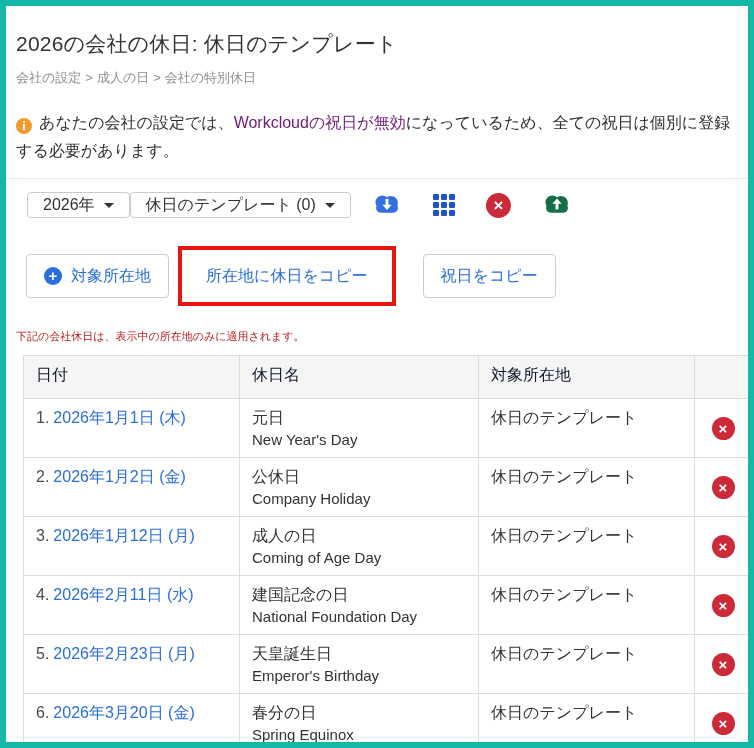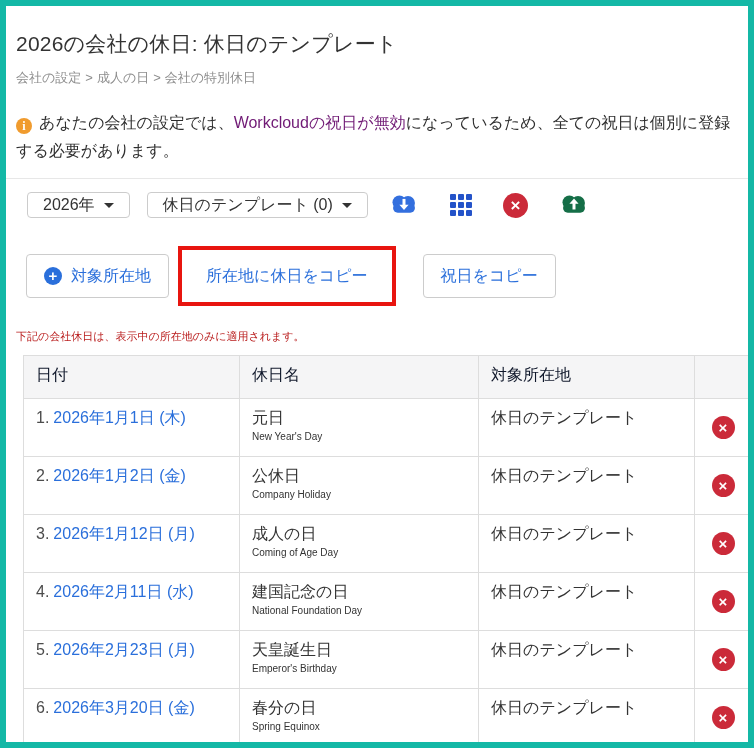--- a/index.html
+++ b/index.html
@@ -72,21 +72,21 @@
     height: 26px;
     padding: 0 15px;
     font-size: 16px;
     color: #333;
     display: inline-flex;
     align-items: center;
     gap: 9px;
     cursor: pointer;
     font-family: inherit;
   }
-  .dropdown-btn + .dropdown-btn { margin-left: 17px; }
+  .dropdown-btn + .dropdown-btn { }
   .caret {
     width: 0; height: 0;
     border-left: 5px solid transparent;
     border-right: 5px solid transparent;
     border-top: 5px solid #333;
     display: inline-block;
   }
   .icon-btn {
     border: none; background: transparent;
     padding: 0; cursor: pointer;
@@ -173,21 +173,21 @@
   }
   .holiday-table th {
     background: #f5f5f6;
     font-weight: normal;
     height: 43px;
     color: #0f172a;
   }
   .holiday-table td { height: 58px; }
   .row-index { color: #4c4c4c; margin-right: 4px; }
   .date-link { color: #2a6fdb; text-decoration: none; cursor: pointer; white-space: nowrap; }
-  .name-en { font-size: 10px; margin-top: 2px; color: #333; }
+  .name-en { font-size: 15px; margin-top: 2px; color: #333; }
   td.delete-cell { vertical-align: middle; text-align: center; padding: 0; }
   .delete-btn {
     border: none; background: transparent; padding: 0; cursor: pointer;
     display: inline-flex;
   }
   .delete-btn .circle-glyph { width: 23px; height: 23px; font-size: 15px; }
 </style>
 </head>
 <body>
 

